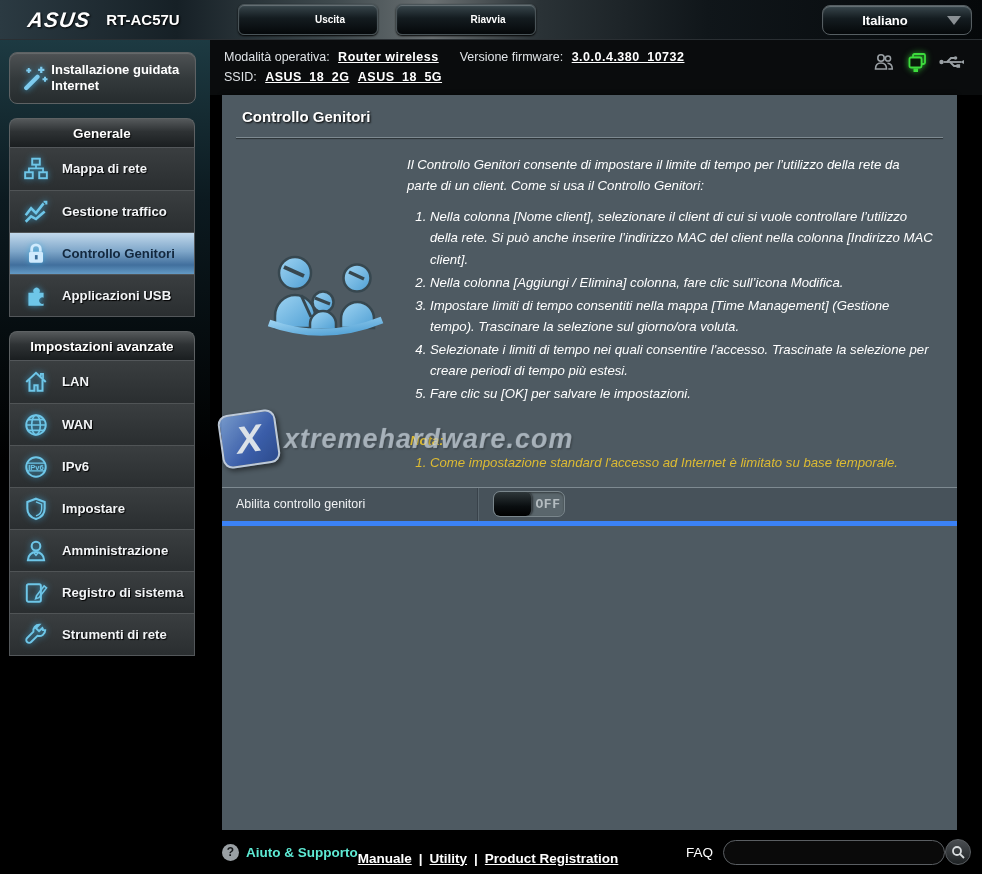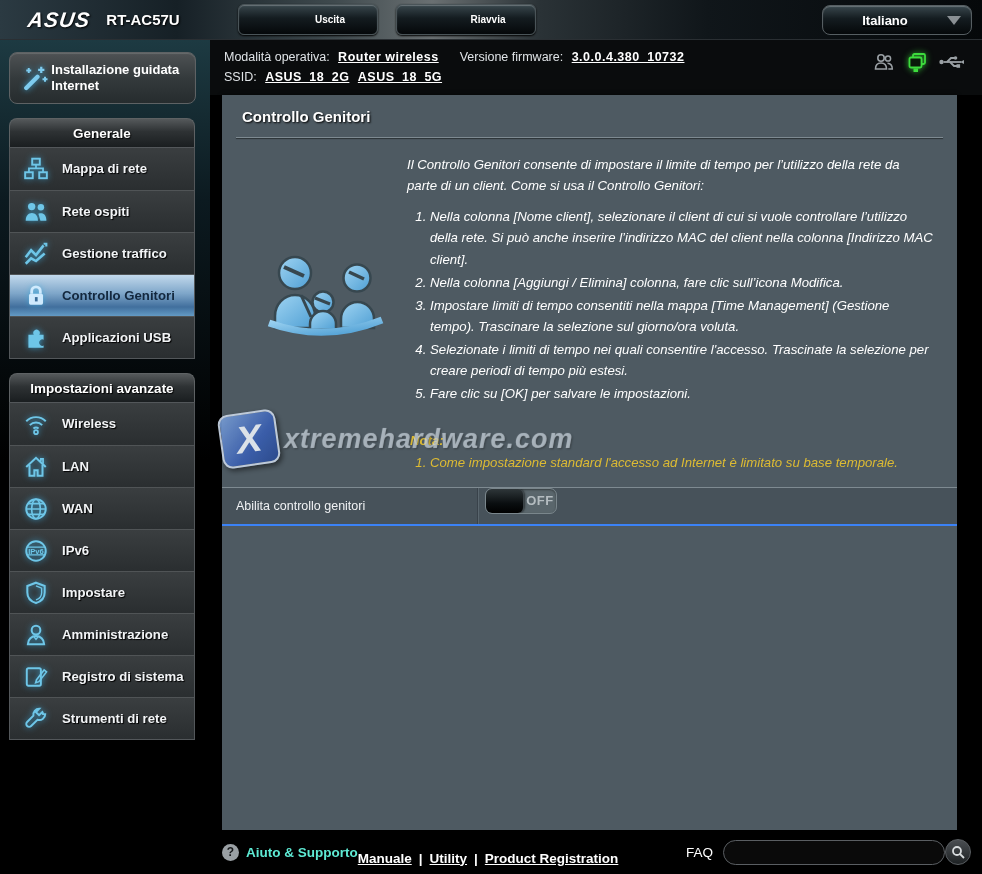--- a/index.html
+++ b/index.html
@@ -58,24 +58,24 @@
   .watermark{ position:absolute; left:-190px; top:-18px; display:flex; align-items:center; pointer-events:none;}
   .wm-badge{ width:58px; height:54px; border-radius:10px; transform:rotate(-8deg);
     background:linear-gradient(135deg,#7a9fd4 0%,#3a5fb0 60%,#2a4a90 100%);
     border:2px solid #c8d4e4; box-shadow:2px 3px 5px rgba(0,0,0,.5);
     display:flex; align-items:center; justify-content:center; opacity:.92;}
   .wm-x{ color:#e8eef4; font-size:38px; font-weight:bold; line-height:1; font-style:italic;}
   .wm-text{ margin-left:6px; font-size:27px; font-weight:bold; font-style:italic; letter-spacing:1px;
     color:rgba(190,205,218,.34); text-shadow:0 0 1px rgba(240,248,255,.55), 1px 1px 2px rgba(0,0,0,.35);}
 
   .setting-row{ margin-top:14px; height:39px; background:#47525a; display:flex; align-items:stretch;
-    border-top:1px solid #7e8a91; border-bottom:2px solid #3b82f6; }
+    border-top:1px solid #7e8a91; border-bottom:5px solid #3b82f6; }
   .setting-label{ width:256px; display:flex; align-items:center; padding-left:14px;
     color:#f0f2f4; font-size:12.5px; border-right:1px solid #39424a; }
-  .setting-ctrl{ flex:1; display:flex; align-items:flex-start; padding-left:6px; border-left:1px solid #5a666e;}
+  .setting-ctrl{ flex:1; display:flex; align-items:center; padding-left:14px; border-left:1px solid #5a666e;font-family:Liberation Mono, monospace;}
   .toggle{ width:72px; height:26px; border-radius:7px; background:#5a666c; border:1px solid #7a868c;
     display:flex; cursor:pointer; overflow:hidden; box-shadow:inset 0 1px 2px rgba(0,0,0,.4);}
   .toggle-knob{ width:38px; height:100%; border-radius:6px;
     background:linear-gradient(180deg,#2e3639 0%,#0a0e10 60%,#000 100%);
     border-right:1px solid #3a4246; box-shadow:1px 0 2px rgba(0,0,0,.5);}
   .toggle-state{ flex:1; display:flex; align-items:center; justify-content:center;
     color:#b4bcc0; font-weight:bold; font-size:13px; letter-spacing:.5px;}
 
   
   .quick-setup{ margin:4px 14px 14px 9px; height:52px; border-radius:8px; cursor:pointer;
@@ -158,31 +158,20 @@
               <rect x="2" y="15" width="7" height="5.5" stroke="#6ec6e8" stroke-width="1.8" fill="none"></rect>
               <rect x="15" y="15" width="7" height="5.5" stroke="#6ec6e8" stroke-width="1.8" fill="none"></rect>
               <path d="M12 8 v3.5 M5.5 15 v-3.5 h13 v3.5" stroke="#6ec6e8" stroke-width="1.6" fill="none"></path>
             </svg>
           </span>
           <span class="item-label">Mappa di rete</span>
         </div>
         <div class="side-item">
           <span class="icon">
             <svg width="26" height="26" viewBox="0 0 24 24">
-              <circle cx="8" cy="7" r="3.4" fill="#6ec6e8"></circle>
-              <circle cx="16.5" cy="7.5" r="3" fill="#6ec6e8"></circle>
-              <path d="M2.5 20 c0-4.5 2.7-7 5.7-7 s5.6 2.5 5.6 7 z" fill="#6ec6e8"></path>
-              <path d="M14.2 13.5 c.8-.3 1.6-.4 2.4-.4 2.8 0 5 2.3 5 6.9 h-5.5" fill="#6ec6e8"></path>
-            </svg>
-          </span>
-          <span class="item-label">Rete ospiti</span>
-        </div>
-        <div class="side-item">
-          <span class="icon">
-            <svg width="26" height="26" viewBox="0 0 24 24">
               <path d="M2.5 15 l5-6.5 4.5 4.5 7-9" stroke="#6ec6e8" stroke-width="2.4" fill="none"></path>
               <path d="M19 2.5 l2.5 0 0 2.5" stroke="#6ec6e8" stroke-width="2" fill="none"></path>
               <path d="M2.5 21 l5-5 4.5 2.5 8-7" stroke="#6ec6e8" stroke-width="2.4" fill="none"></path>
             </svg>
           </span>
           <span class="item-label">Gestione traffico</span>
         </div>
         <div class="side-item active">
           <span class="icon">
             <svg width="26" height="26" viewBox="0 0 24 24">
@@ -200,31 +189,20 @@
             </svg>
           </span>
           <span class="item-label">Applicazioni USB</span>
         </div>
       </div>
     </div>
 
     <div class="side-section">
       <div class="side-header">Impostazioni avanzate</div>
       <div class="side-items">
-        <div class="side-item">
-          <span class="icon">
-            <svg width="26" height="26" viewBox="0 0 24 24">
-              <path d="M3 9.5 a12.5 12.5 0 0 1 18 0" stroke="#6ec6e8" stroke-width="1.8" fill="none"></path>
-              <path d="M6.3 13 a8 8 0 0 1 11.4 0" stroke="#6ec6e8" stroke-width="1.8" fill="none"></path>
-              <path d="M9.6 16.2 a4 4 0 0 1 4.8 0" stroke="#6ec6e8" stroke-width="1.8" fill="none"></path>
-              <circle cx="12" cy="19.5" r="1.8" stroke="#6ec6e8" stroke-width="1.6" fill="none"></circle>
-            </svg>
-          </span>
-          <span class="item-label">Wireless</span>
-        </div>
         <div class="side-item">
           <span class="icon">
             <svg width="26" height="26" viewBox="0 0 24 24">
               <path d="M3 12 L12 3.5 L21 12" stroke="#6ec6e8" stroke-width="1.9" fill="none"></path>
               <path d="M6 10 V20 h4.5 v-5 h3 v5 H18 V10" stroke="#6ec6e8" stroke-width="1.9" fill="none"></path>
               <path d="M16.5 7 V4.5 h2 V9" stroke="#6ec6e8" stroke-width="1.6" fill="none"></path>
             </svg>
           </span>
           <span class="item-label">LAN</span>
         </div>

